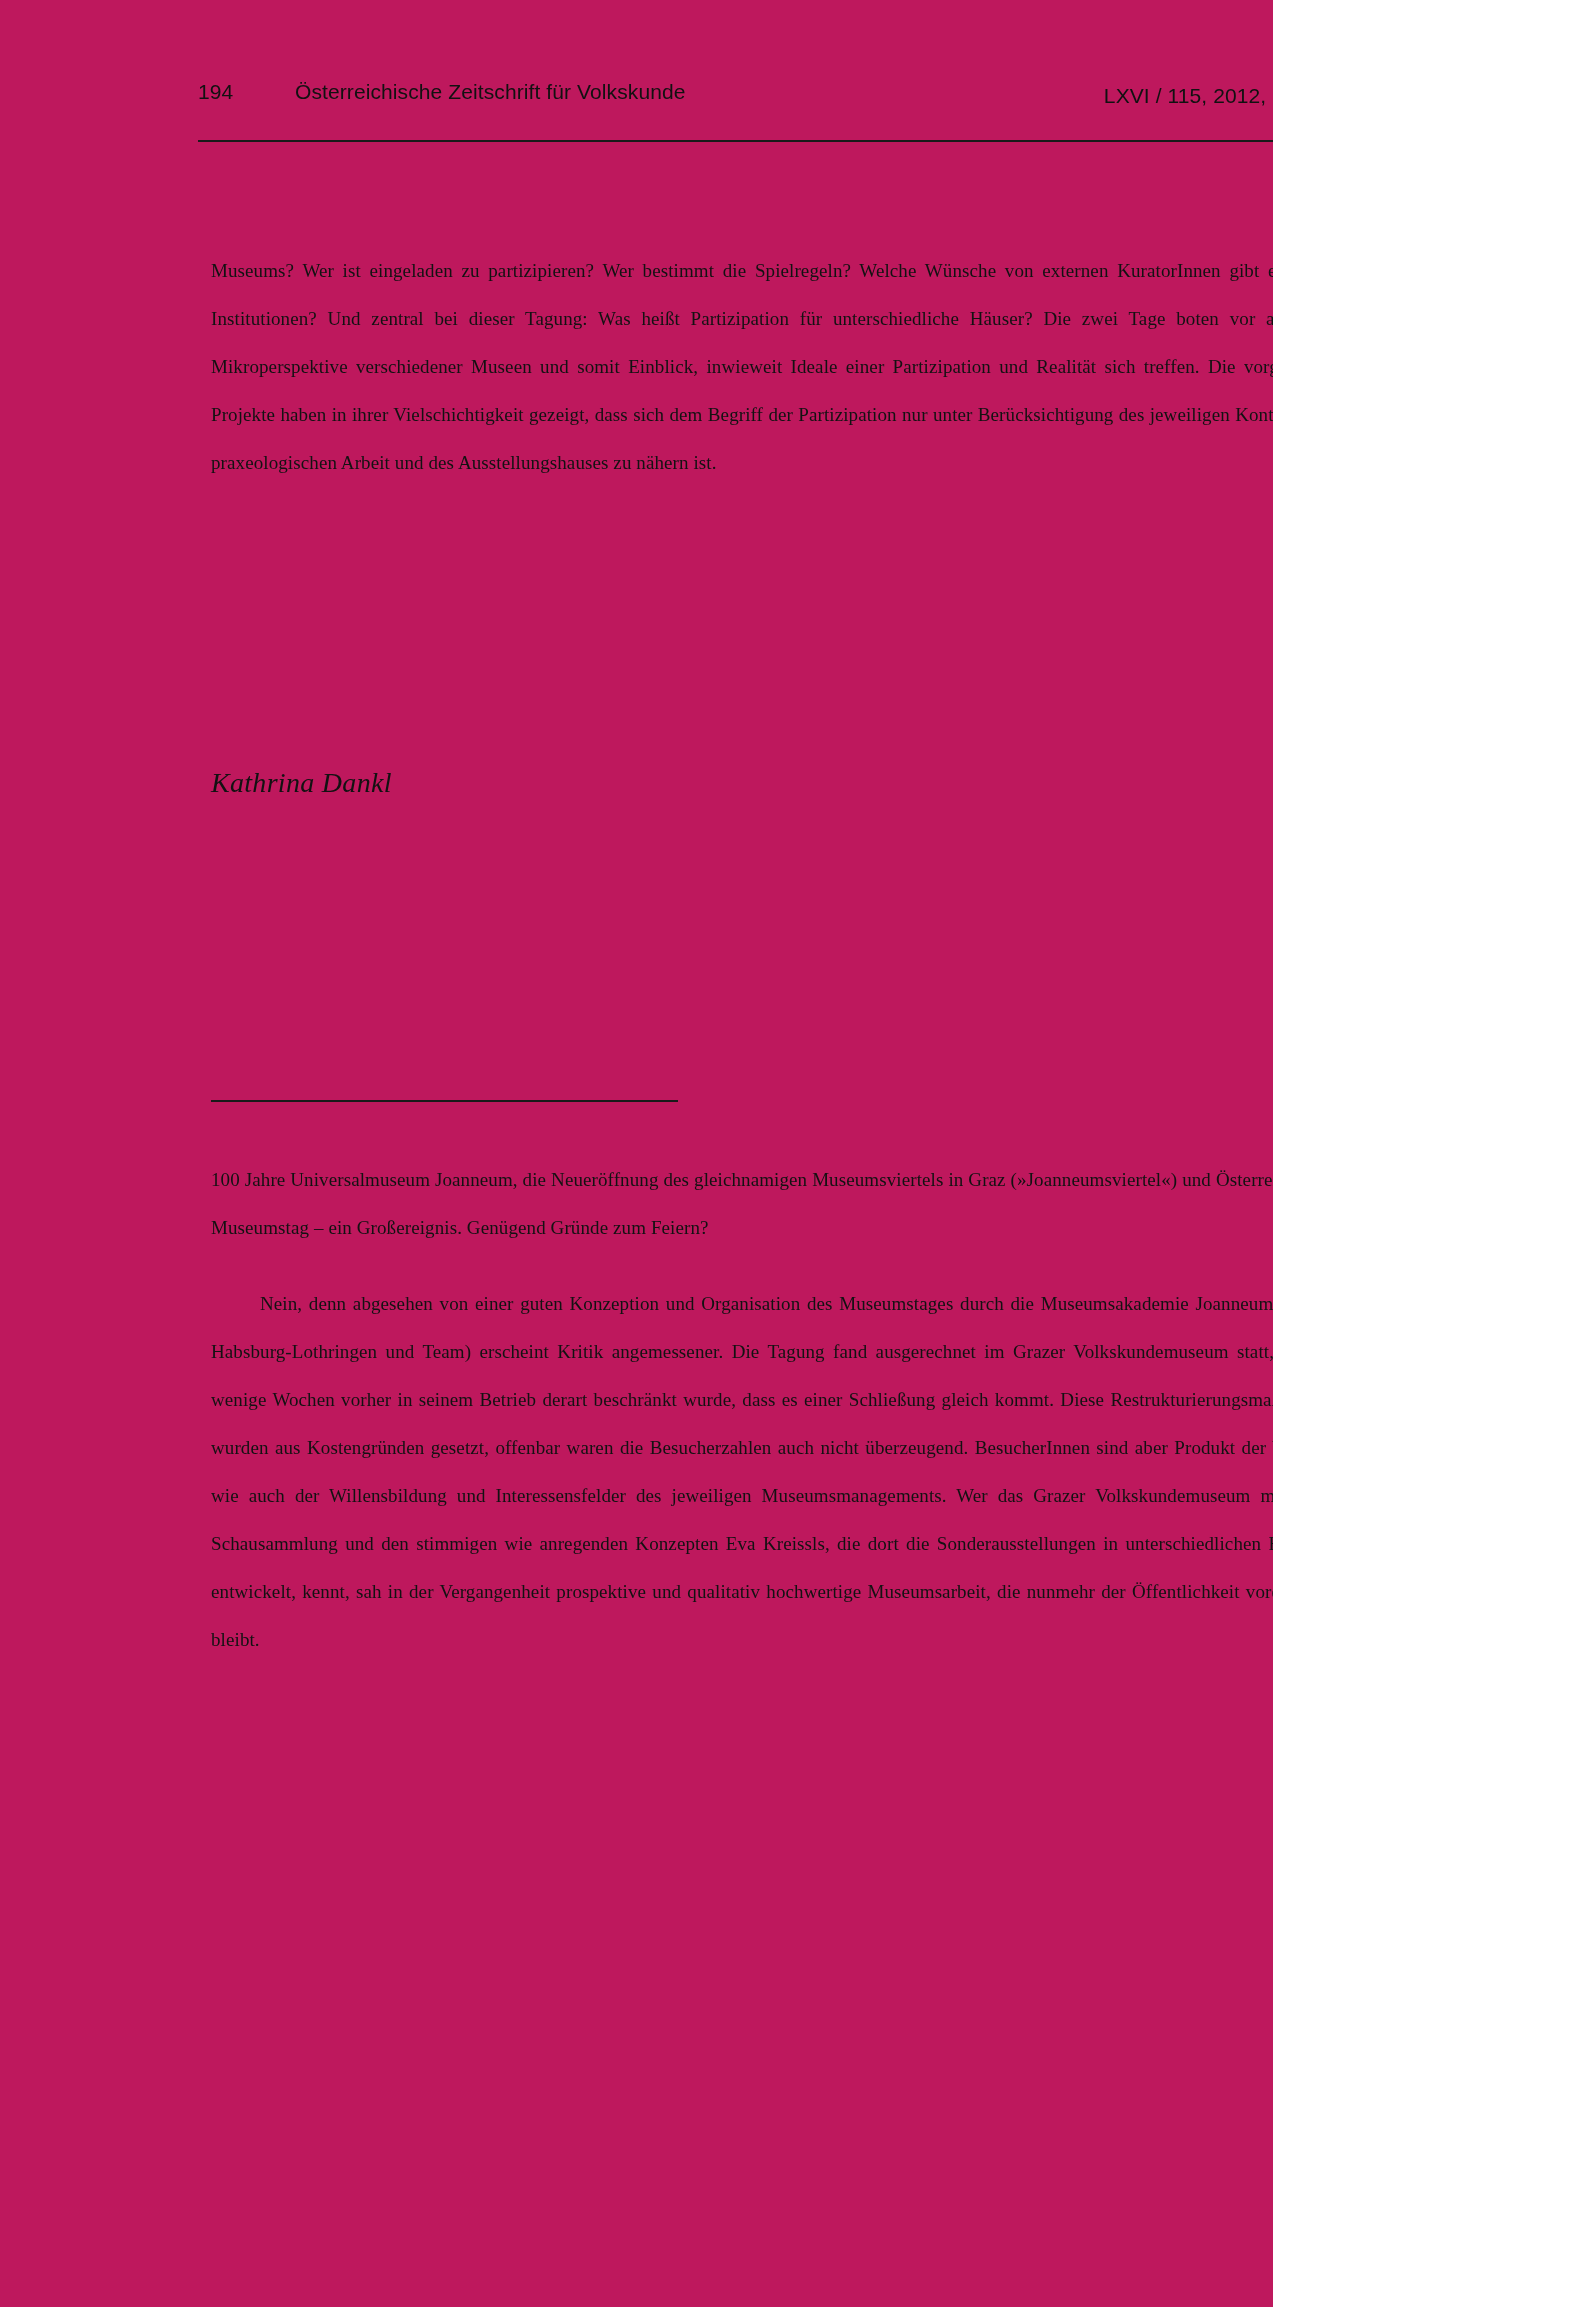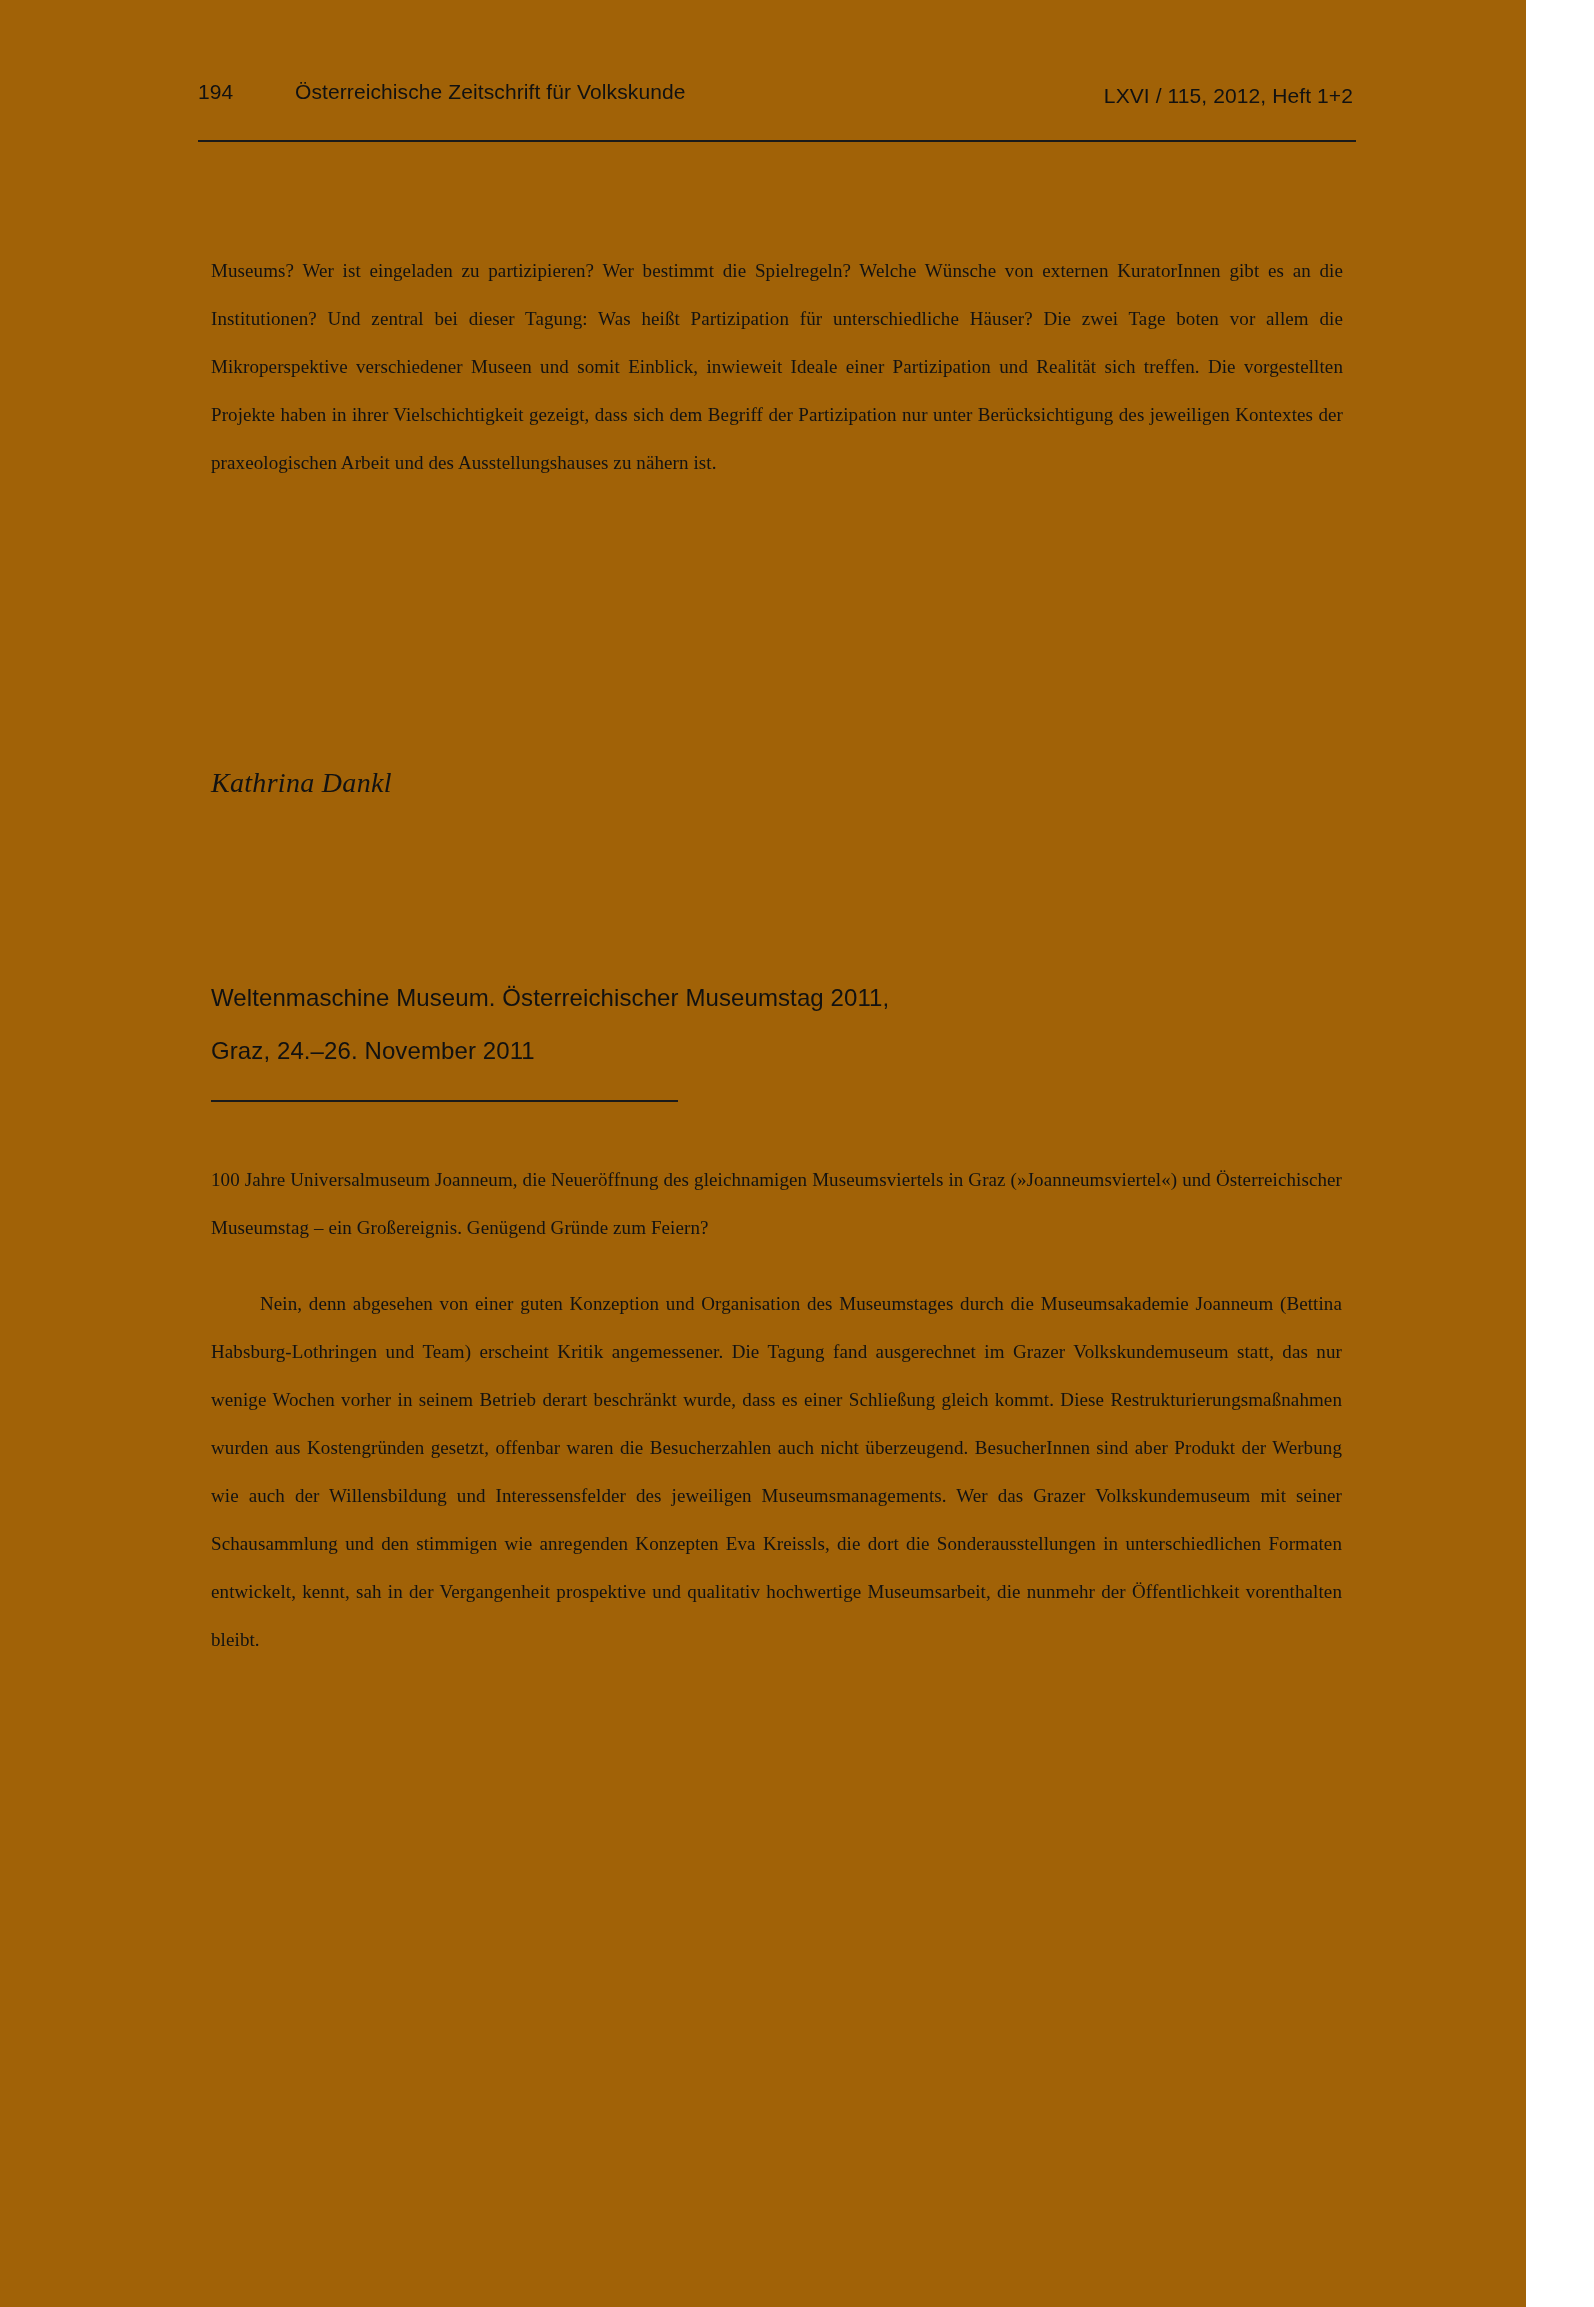--- a/index.html
+++ b/index.html
@@ -12,23 +12,23 @@
     height: 2307px;
     position: relative;
     font-family: "Liberation Serif", serif;
     color: #1a1a1a;
     -webkit-font-smoothing: antialiased;
   }
 
   .page {
     position: absolute;
     top: 0; left: 0;
-    width: 1526px;
+    width: 1273px;
     height: 2307px;
-    background: #a16207;
+    background: #be185d;
     overflow: hidden;
   }
 
   
   .header {
     position: absolute;
     left: 198px;
     top: 80px;
     width: 1155px;
     height: 45px;
@@ -137,23 +137,19 @@
       <span class="header-pageno">194</span><span>Österreichische Zeitschrift für Volkskunde</span>
     </div>
     <div class="header-right">LXVI / 115, 2012, Heft 1+2</div>
   </div>
   <div class="header-rule"></div>
 
   <div class="para" id="para-top">Museums? Wer ist eingeladen zu partizipieren? Wer bestimmt die Spielregeln? Welche Wünsche von externen KuratorInnen gibt es an die Institutionen? Und zentral bei dieser Tagung: Was heißt Partizipation für unterschiedliche Häuser? Die zwei Tage boten vor allem die Mikroperspektive verschiedener Museen und somit Einblick, inwieweit Ideale einer Partizipation und Realität sich treffen. Die vorgestellten Projekte haben in ihrer Vielschichtigkeit gezeigt, dass sich dem Begriff der Partizipation nur unter Berücksichtigung des jeweiligen Kontextes der praxeologischen Arbeit und des Ausstellungshauses zu nähern ist.</div>
 
   <div class="byline">Kathrina Dankl</div>
 
-  <div class="section-title">
-    <span class="l2">Weltenmaschine Museum. Österreichischer Museumstag 2011,</span>
-    <span class="l2">Graz, 24.–26. November 2011</span>
-  </div>
   <div class="section-rule"></div>
 
   <div class="para" id="para-body-1">100 Jahre Universalmuseum Joanneum, die Neueröffnung des gleichnamigen Museumsviertels in Graz (»Joanneumsviertel«) und Österreichischer Museumstag – ein Großereignis. Genügend Gründe zum Feiern?</div>
   <div class="para" id="para-body-2">Nein, denn abgesehen von einer guten Konzeption und Organisation des Museumstages durch die Museumsakademie Joanneum (Bettina Habsburg-Lothringen und Team) erscheint Kritik angemessener. Die Tagung fand ausgerechnet im Grazer Volkskundemuseum statt, das nur wenige Wochen vorher in seinem Betrieb derart beschränkt wurde, dass es einer Schließung gleich kommt. Diese Restrukturierungsmaßnahmen wurden aus Kostengründen gesetzt, offenbar waren die Besucherzahlen auch nicht überzeugend. BesucherInnen sind aber Produkt der Werbung wie auch der Willensbildung und Interessensfelder des jeweiligen Museumsmanagements. Wer das Grazer Volkskundemuseum mit seiner Schausammlung und den stimmigen wie anregenden Konzepten Eva Kreissls, die dort die Sonderausstellungen in unterschiedlichen Formaten entwickelt, kennt, sah in der Vergangenheit prospektive und qualitativ hochwertige Museumsarbeit, die nunmehr der Öffentlichkeit vorenthalten bleibt.</div>
 
 </div>
 
 
 </body></html>

